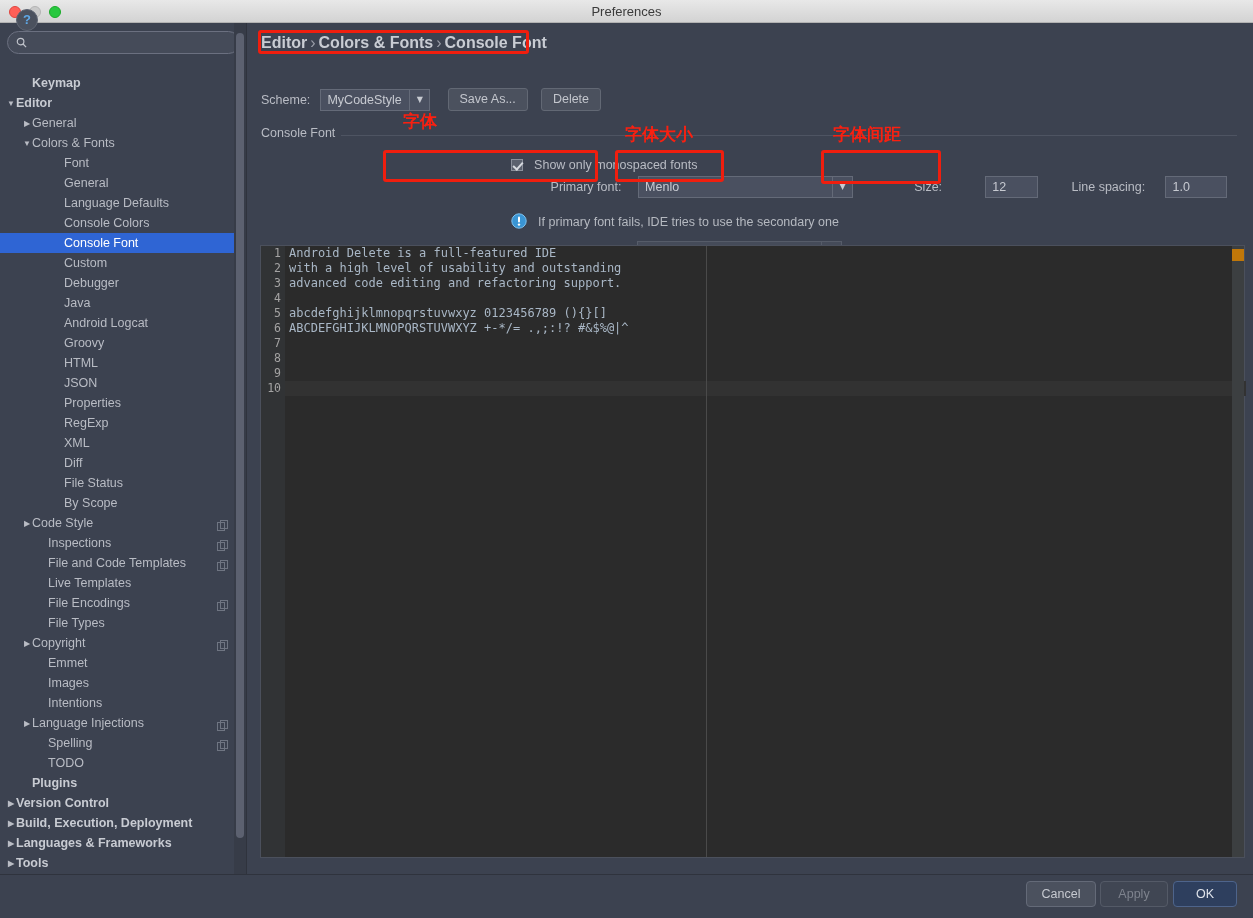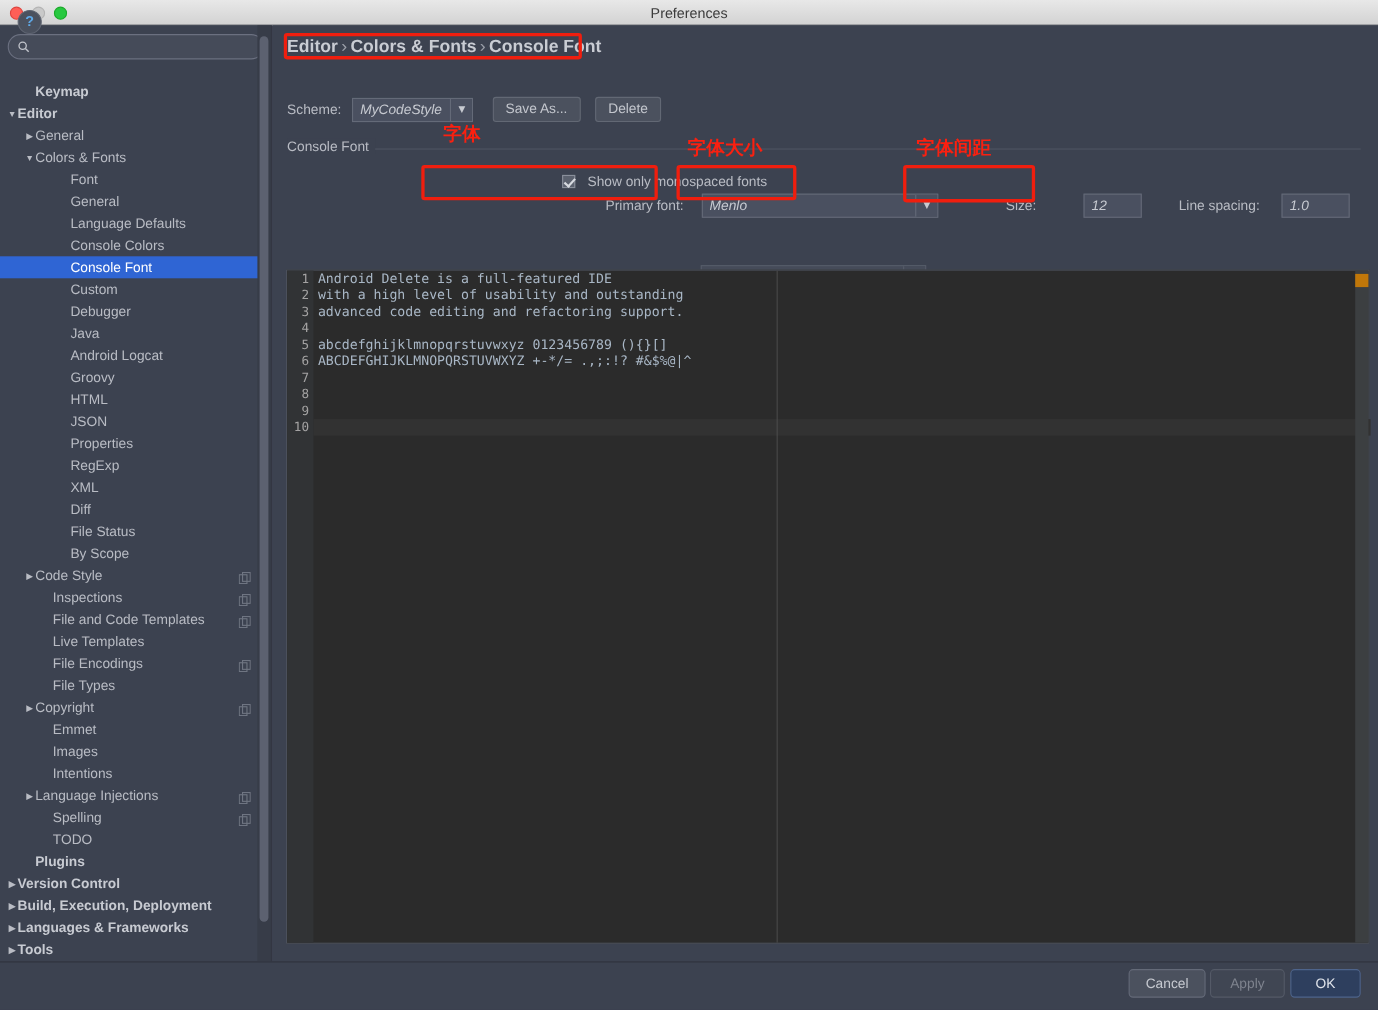--- a/index.html
+++ b/index.html
@@ -127,21 +127,21 @@
     display: inline-block; position: relative;
     height: 22px;
     border: 1px solid #646a78;
     background: #4a5060;
     vertical-align: middle;
   }
   .combo .val {
     display: inline-block; height: 25px; line-height: 20px;
     padding: 0 6px; font-size: 12.5px; color: #c7cad1;
     font-family: "Liberation Sans", sans-serif;
-    white-space: nowrap; overflow: hidden; font-style: italic;
+    white-space: nowrap; overflow: hidden;
   }
   .combo .arrowbox {
     position: absolute; right: 0; top: 0;
     width: 20px; height: 20px;
     border-left: 1px solid #646a78;
     background: #4a5060;
     text-align: center; line-height: 20px;
     font-size: 8px; color: #c7cad1;
   }
   .btn {
@@ -418,20 +418,28 @@
       <span class="lbl" style="margin-left:29px;">Size:</span>
       <span class="combo" style="width:53px; margin-left:5px; background:#4a5060;">
         <span class="val" style="width:51px;">12</span>
       </span>
       <span class="lbl" style="margin-left:24px;">Line spacing:</span>
       <span class="combo" style="width:62px; margin-left:5px; background:#4a5060;">
         <span class="val" style="width:60px;">1.0</span>
       </span>
     </div>
 
+    <div class="row-info">
+      <svg class="info-icon" viewBox="0 0 16 16">
+        <circle cx="8" cy="8" r="7.2" fill="#3a95d4" stroke="#7fc2ef" stroke-width="1"></circle>
+        <rect x="7" y="3.4" width="2" height="6" rx="1" fill="#ffffff"></rect>
+        <circle cx="8" cy="11.6" r="1.2" fill="#ffffff"></circle>
+      </svg>
+      <span class="lbl">If primary font fails, IDE tries to use the secondary one</span>
+    </div>
 
     <div class="row-secondary">
       <span class="chk disabled"></span>
       <span class="lbl">Secondary font:</span>
       <span class="combo" style="width:205px; margin-left:8px; border-color:#565c69; background:#454b59;">
         <span class="val" style="width:183px; color:#7d828d;"></span>
         <span class="arrowbox" style="color:#7d828d; border-color:#565c69; background:#454b59;">▼</span>
       </span>
     </div>
   </div>

